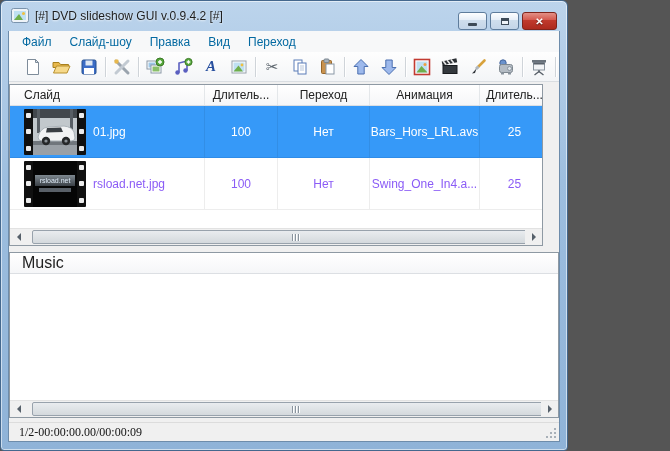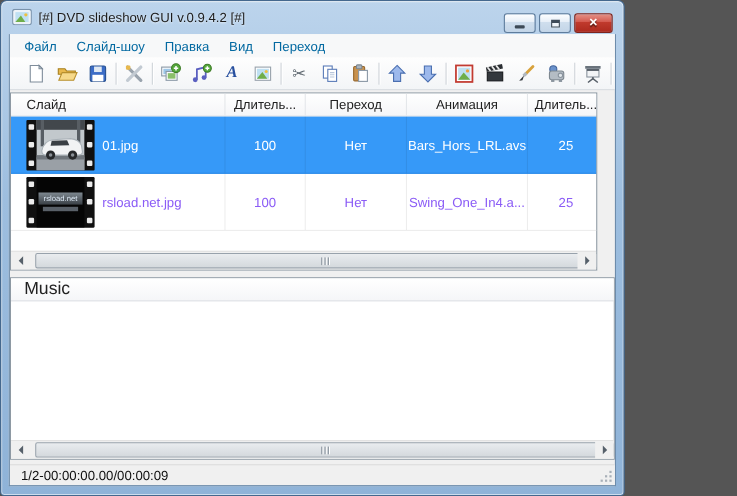--- a/index.html
+++ b/index.html
@@ -67,21 +67,21 @@
     background:linear-gradient(#e9ecef,#d4d9dd);display:flex;align-items:center;justify-content:center;gap:2px;}
   .hs-thumb i{display:block;width:1px;height:7px;background:#8a949e;box-shadow:1px 0 0 #fff;}
   
   .music-panel{height:166px;margin-top:6px;background:#fff;border:1px solid #8e99a3;position:relative;overflow:hidden;flex:0 0 auto;}
   .music-header{height:21px;background:linear-gradient(#ffffff,#f5f6f8);border-bottom:1px solid #dcdfe3;
     display:flex;align-items:center;padding-left:12px;font-size:16px;color:#222;}
   
   .statusbar{flex:1;margin-top:4px;background:#f0f0f0;border-top:1px solid #dcdcdc;display:flex;align-items:center;
     padding:0 4px 0 10px;font-size:12px;color:#111;position:relative;}
   .status-hint{flex:1;white-space:nowrap;overflow:hidden;}
-  .status-pos{white-space:nowrap;padding-right:14px;}
+  .status-pos{white-space:nowrap;padding-right:14px;font-family:Liberation Serif, serif;}
   .resize-grip{position:absolute;right:3px;bottom:3px;width:10px;height:10px;}
   .resize-grip b{position:absolute;width:2px;height:2px;background:#a8b0b8;display:block;}
 </style>
 </head>
 <body>
 
 <div class="window">
 
   <div class="titlebar">
     <svg class="app-icon" viewBox="0 0 18 15">

